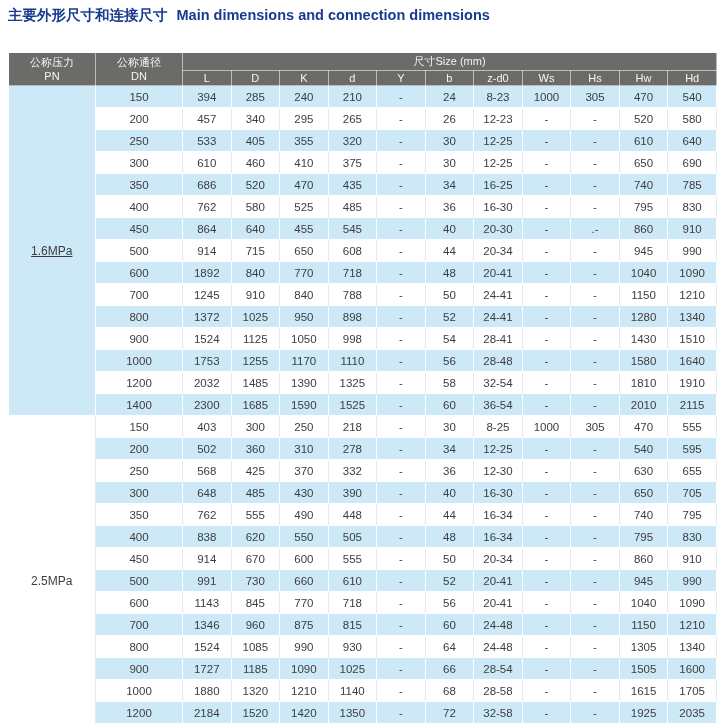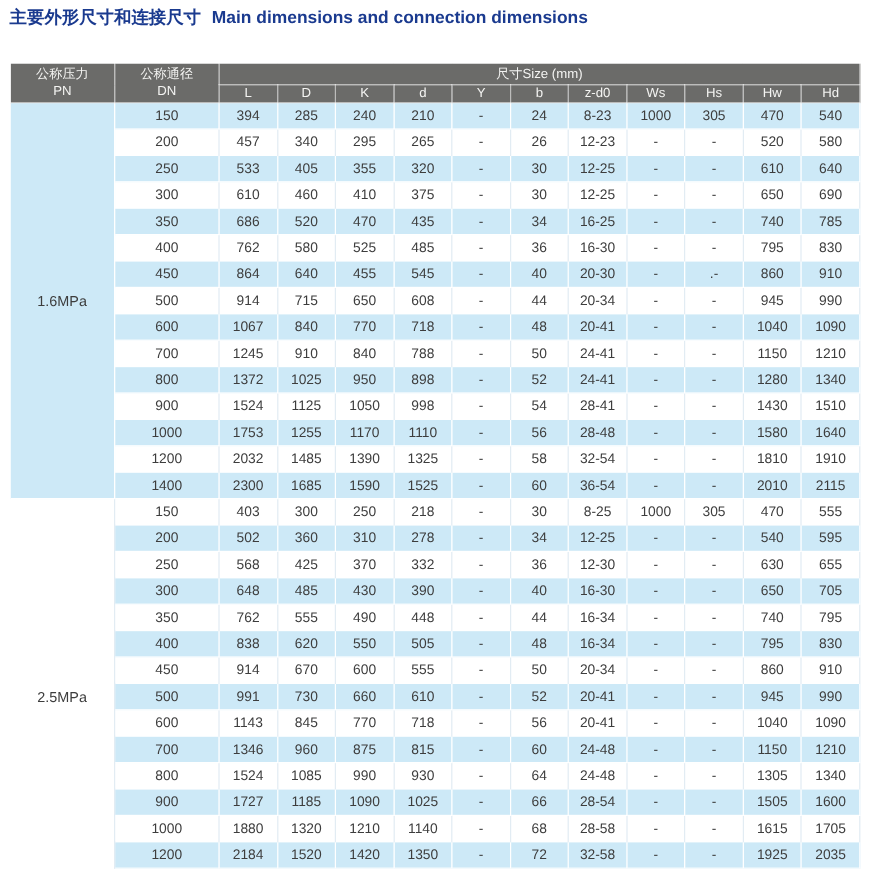--- a/index.html
+++ b/index.html
@@ -54,21 +54,21 @@
     color:#3d3d3d;
     border-right:1px solid transparent;
     border-bottom:1px solid transparent;
   }
   tr.r-blue td{background:var(--row-blue);border-right-color:#ffffff;border-bottom-color:#ffffff;}
   tr.r-white td{background:#ffffff;border-right-color:#e2ecf3;}
   td.pn-cell{
     font-size:12px;
     color:#3d3d3d;
   }
-  td.pn-g0{background:var(--row-blue) !important;border-right:1px solid #ffffff;}
+  td.pn-g0{background:var(--row-blue) !important;border-right:1px solid #ffffff;text-decoration:underline;}
   td.pn-g1{background:#ffffff !important;border-right:1px solid #ffffff;}
   tr.group-start td{border-top:1px solid #ced6da;}
 </style>
 </head>
 <body>
 
 <div class="page">
   <div class="title">
     <span class="t-zh">主要外形尺寸和连接尺寸</span><span class="t-en">Main dimensions and connection dimensions</span>
   </div>
@@ -213,21 +213,21 @@
           <td>-</td>
           <td>44</td>
           <td>20-34</td>
           <td>-</td>
           <td>-</td>
           <td>945</td>
           <td>990</td>
         </tr>
         <tr class="r-blue">
           <td class="dn-cell">600</td>
-          <td>1067</td>
+          <td>1892</td>
           <td>840</td>
           <td>770</td>
           <td>718</td>
           <td>-</td>
           <td>48</td>
           <td>20-41</td>
           <td>-</td>
           <td>-</td>
           <td>1040</td>
           <td>1090</td>

